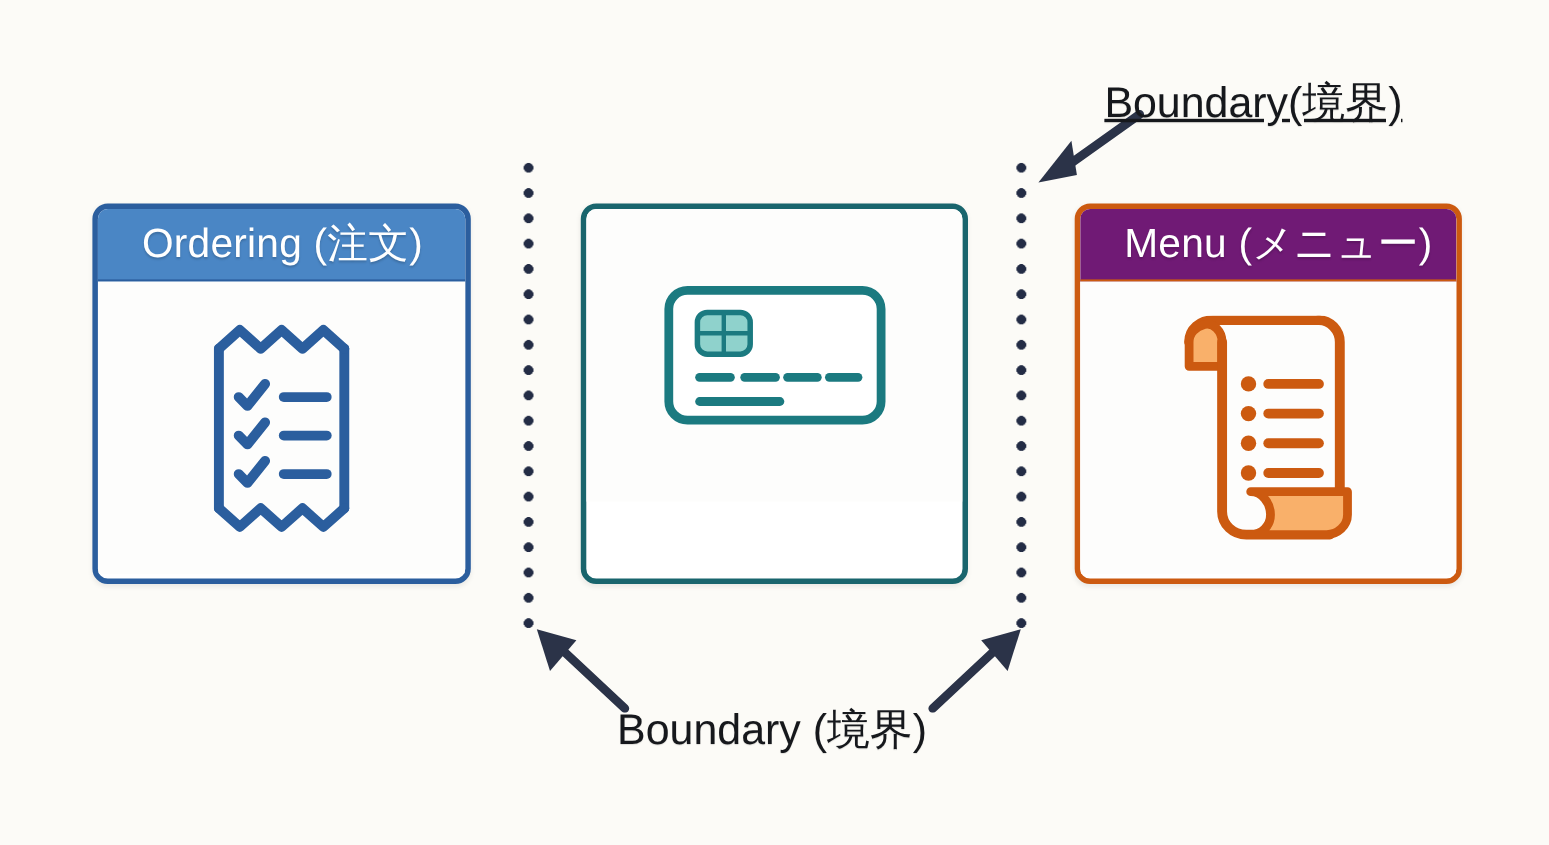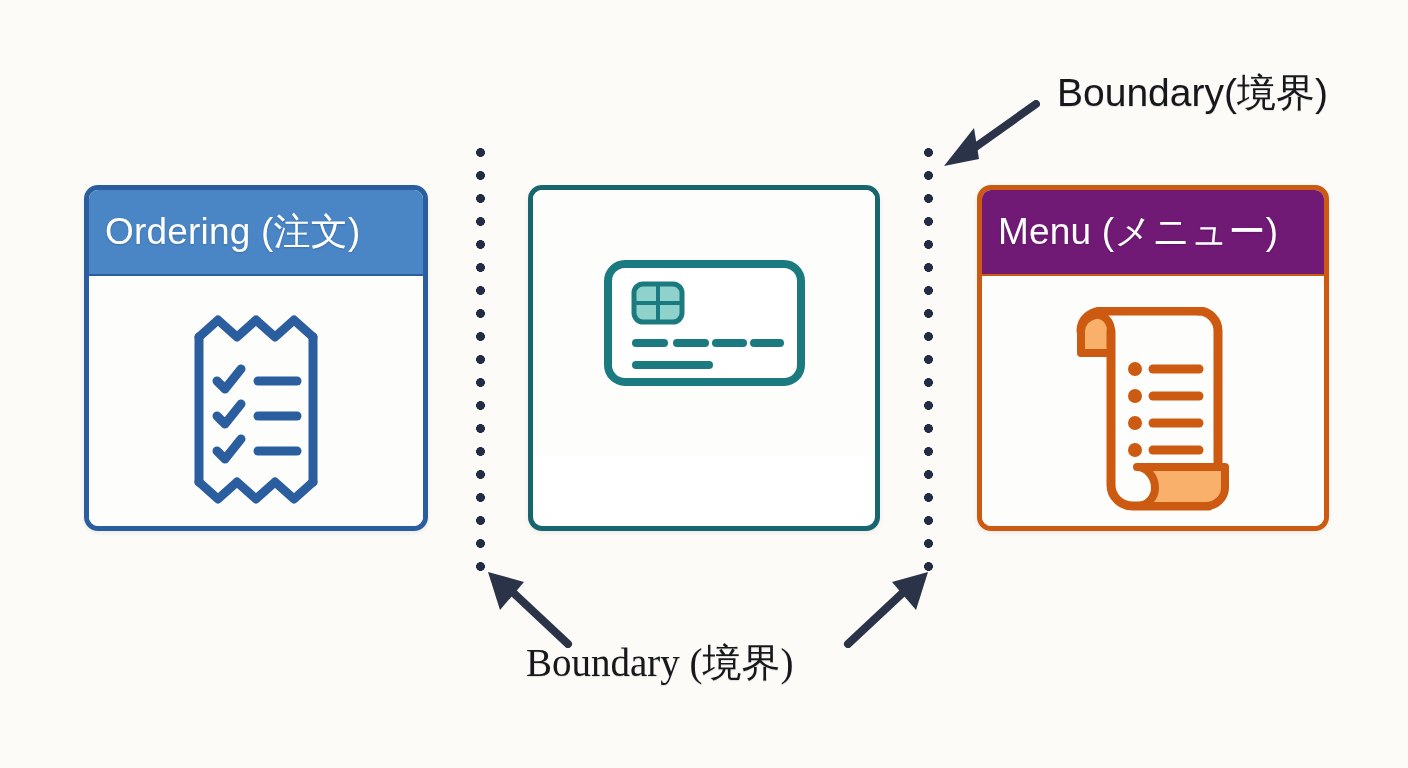--- a/index.html
+++ b/index.html
@@ -22,24 +22,24 @@
   
   .card {
     position: absolute;
     box-sizing: border-box;
     background: #ffffff;
     border-radius: 14px;
     overflow: hidden;
     box-shadow: 0 2px 5px rgba(0,0,0,0.07);
   }
   .card-header {
-    height: 86px;
+    height: 66px;
     display: flex;
     align-items: center;
-    padding-left: 16px;
+    padding-left: 40px;
     box-sizing: border-box;
   }
   .card-title {
     color: #ffffff;
     font-size: 37px;
     letter-spacing: 0.2px;
     text-shadow: 0 1px 2px rgba(0,0,0,0.18);
     white-space: nowrap;
   }
   .card-body {
@@ -86,22 +86,22 @@
   #boundary-line-right { left: 924px; }
 
   
   .boundary-label {
     position: absolute;
     color: #16181c;
     font-size: 39px;
     white-space: nowrap;
     text-shadow: 0 1px 1px rgba(0,0,0,0.12);
   }
-  #boundary-label-top   { left: 1057px; top: 66px; }
-  #boundary-label-bottom{ left: 526px;  top: 636px; font-family: Liberation Serif, serif; }
+  #boundary-label-top   { left: 1004px; top: 66px; text-decoration: underline; }
+  #boundary-label-bottom{ left: 561px;  top: 636px; }
 
   
   .arrow { position: absolute; }
   #arrow-top-right    { left: 930px; top: 100px;  width: 110px; height: 68px; }
   #arrow-bottom-left  { left: 480px; top: 568px;  width: 96px;  height: 80px; }
   #arrow-bottom-right { left: 840px; top: 568px;  width: 96px;  height: 80px; }
 
   
   .icon-wrap { width: 100%; height: 100%; display:flex; align-items:center; justify-content:center; }
 </style>

